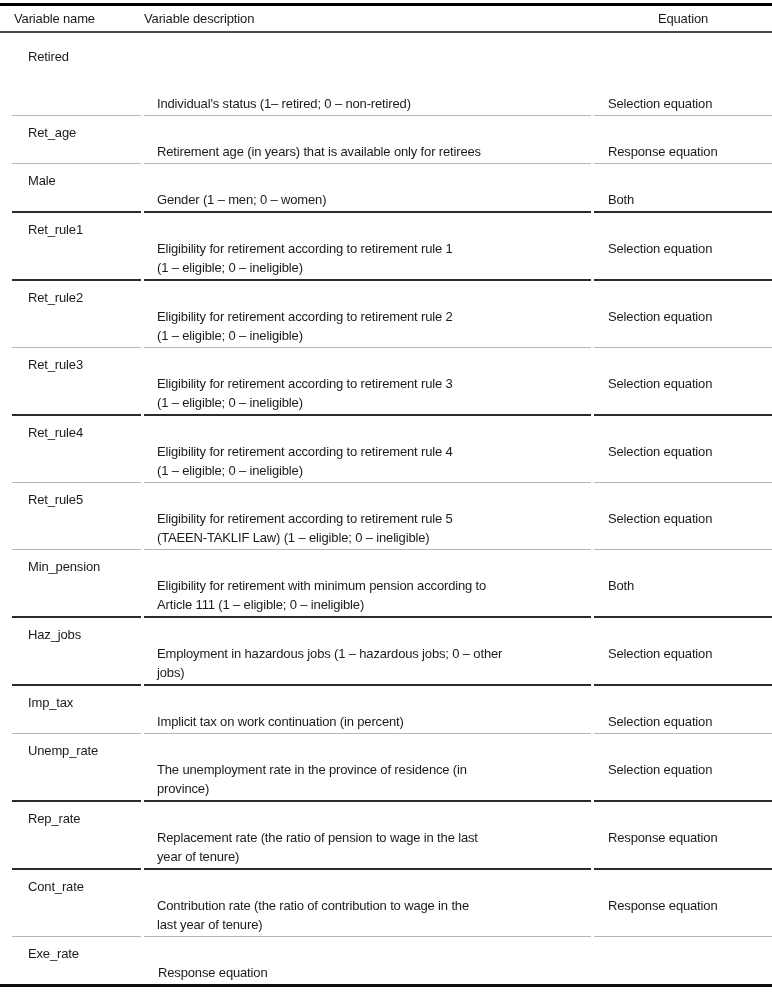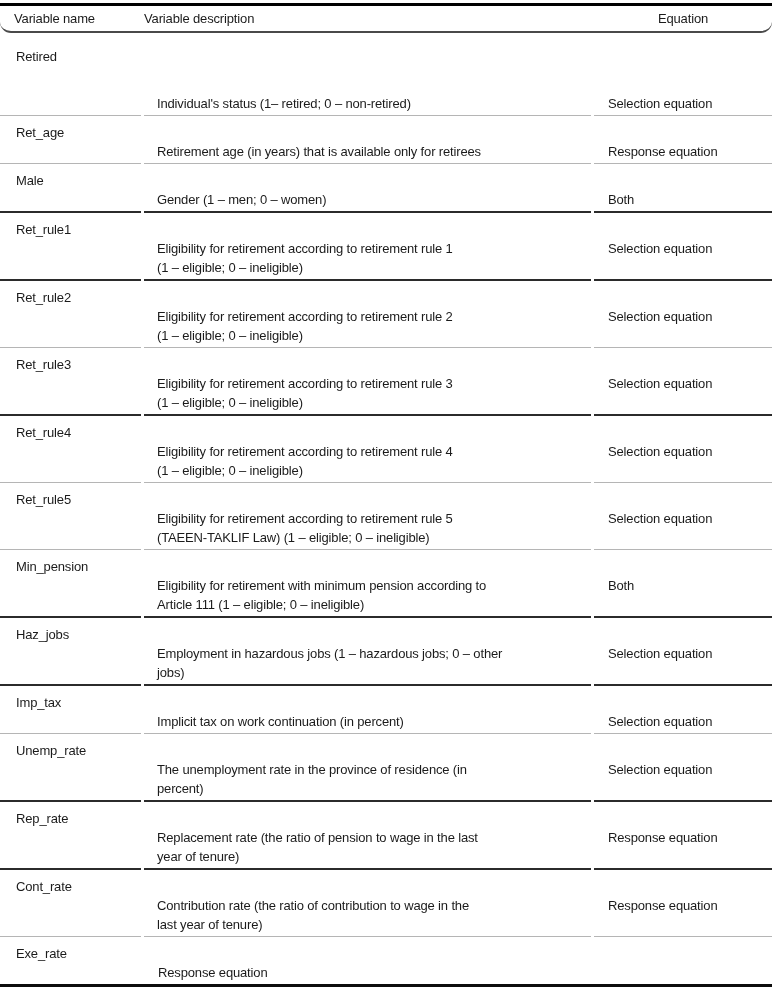--- a/index.html
+++ b/index.html
@@ -23,37 +23,37 @@
     letter-spacing: -0.15px;
   }
   .row {
     display: grid;
     grid-template-columns: 141px 447px 1fr;
     column-gap: 3px;
   }
   
   .header-row {
     border-bottom: 2px solid #4a4a4a;
-    border-radius: 11px;
   }
   .th {
     padding: 4px 0 3px 0;
     line-height: 18px;
     white-space: nowrap;
   }
   .th.name-h { padding-left: 14px; }
   .th.eq-h   { padding-left: 0px; text-align: center; }
   
   .div-light > .cell { border-bottom: 1px solid #b5b5b5; }
   .div-dark  > .cell { border-bottom: 2px solid #2b2b2b; }
   .div-none  > .cell { border-bottom: none; }
   .name-cell {
     padding: 8px 0 2px 16px;
     line-height: 18px;
     white-space: nowrap;
+    margin-left: 12px;
   }
   .desc-cell {
     padding: 26px 6px 2px 13px;
     line-height: 19px;
   }
   .eq-cell {
     padding: 26px 0 2px 14px;
     line-height: 19px;
     white-space: nowrap;
   }
@@ -154,21 +154,21 @@
         <div class="cell name-cell">Imp_tax</div>
         <div class="cell desc-cell">
           <div class="desc-line">Implicit tax on work continuation (in percent)</div>
         </div>
         <div class="cell eq-cell">Selection equation</div>
       </div>
       <div class="row body-row div-dark">
         <div class="cell name-cell">Unemp_rate</div>
         <div class="cell desc-cell">
           <div class="desc-line">The unemployment rate in the province of residence (in</div>
-          <div class="desc-line">percent)</div>
+          <div class="desc-line">province)</div>
         </div>
         <div class="cell eq-cell">Selection equation</div>
       </div>
       <div class="row body-row div-dark">
         <div class="cell name-cell">Rep_rate</div>
         <div class="cell desc-cell">
           <div class="desc-line">Replacement rate (the ratio of pension to wage in the last</div>
           <div class="desc-line">year of tenure)</div>
         </div>
         <div class="cell eq-cell">Response equation</div>

